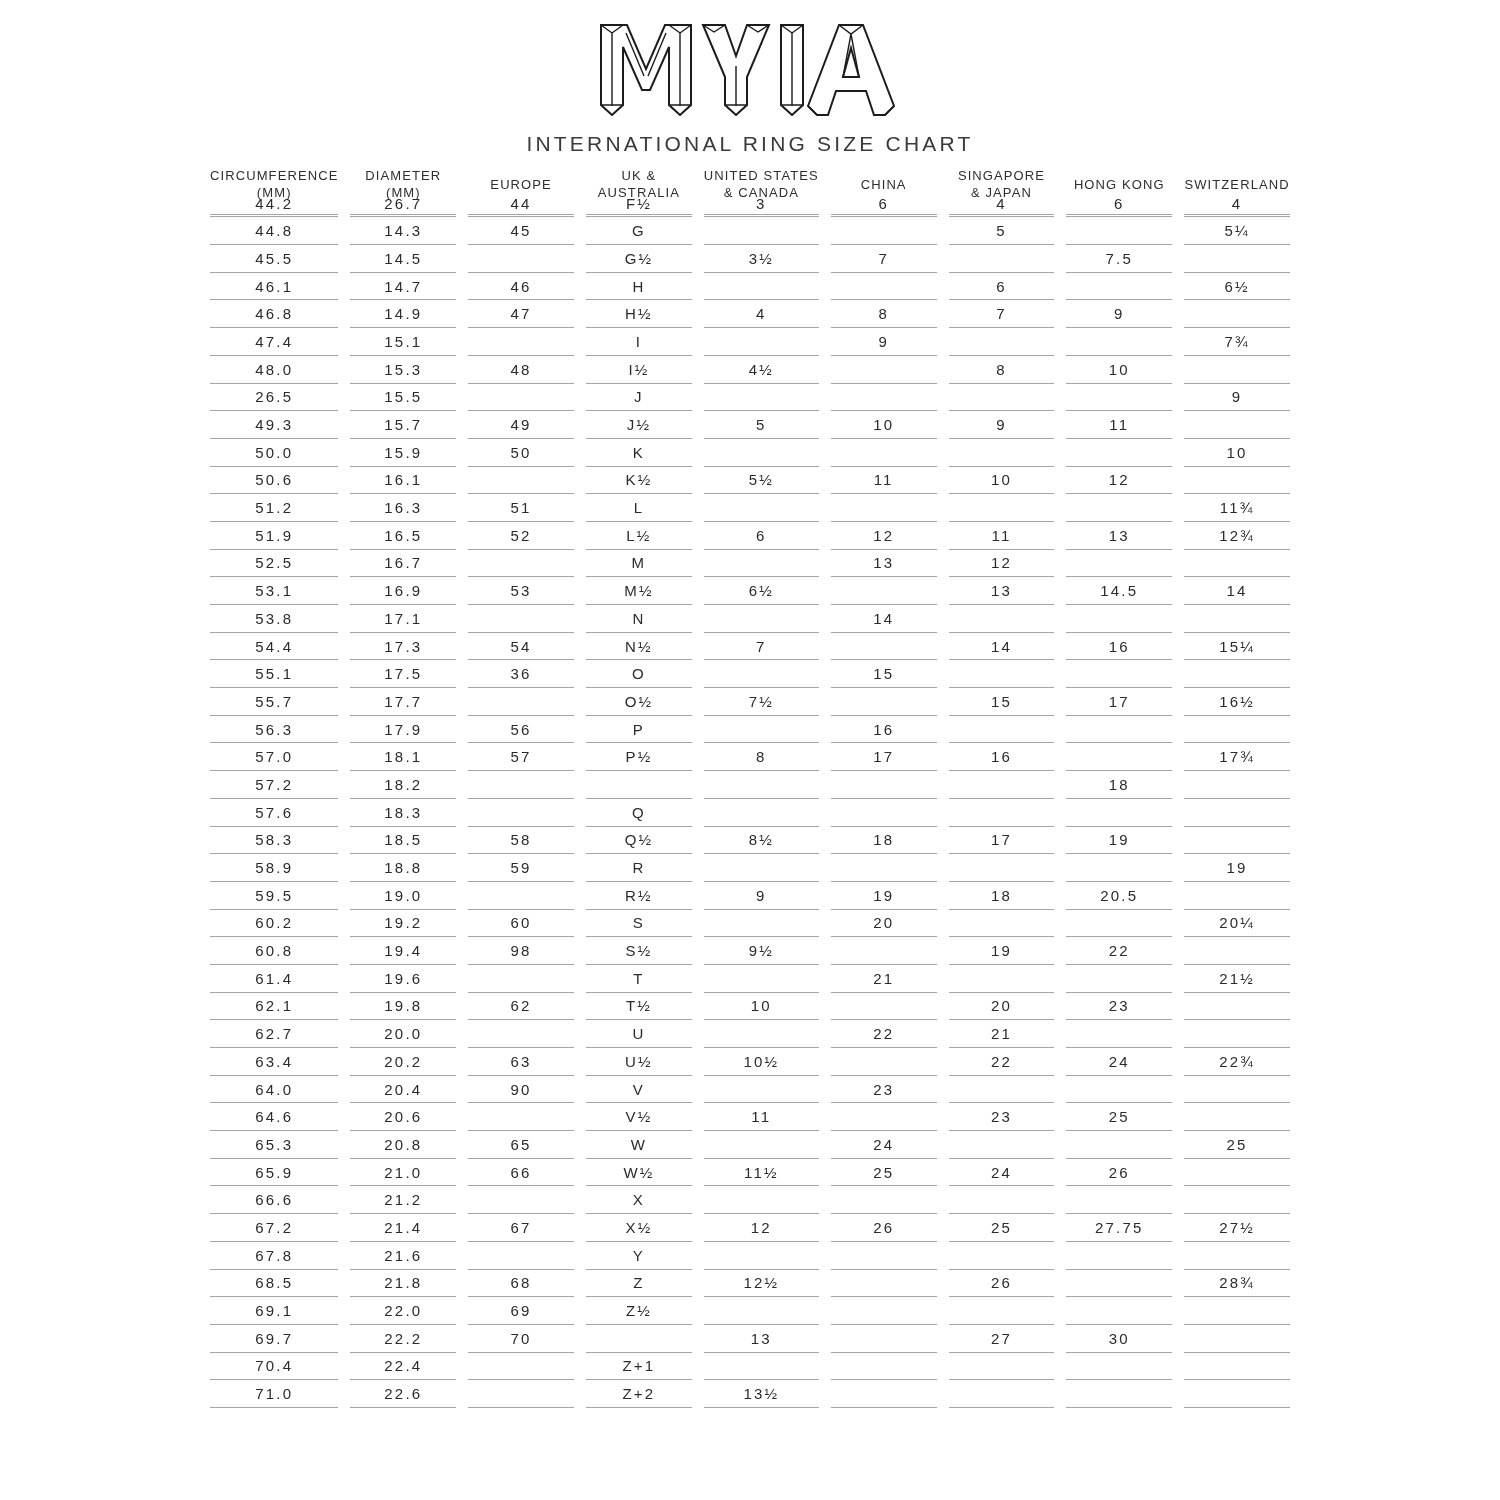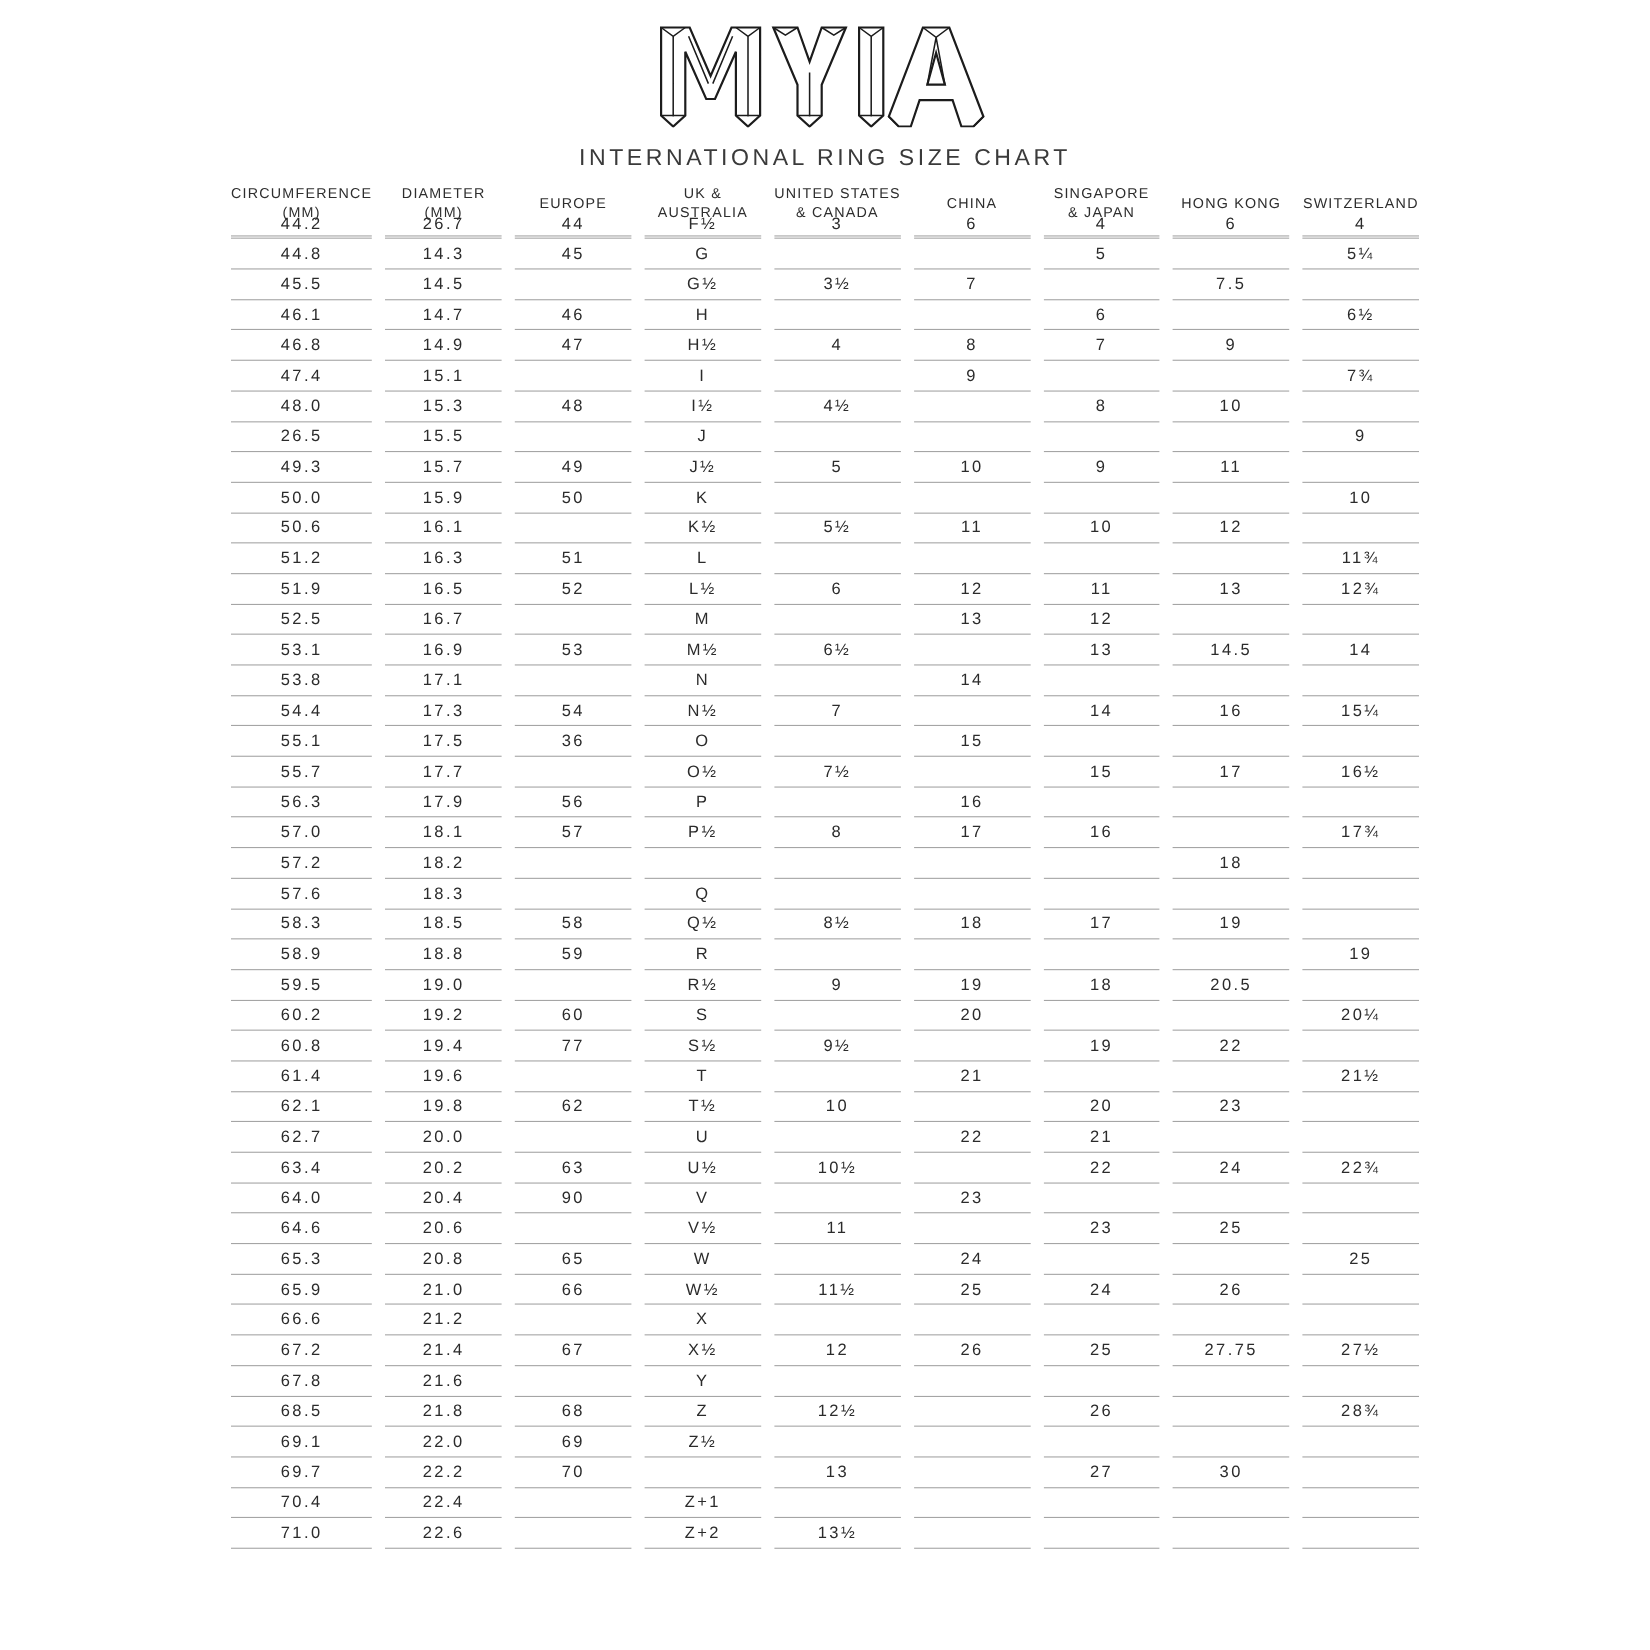--- a/index.html
+++ b/index.html
@@ -359,21 +359,21 @@
       <div class="cell">19.2</div>
       <div class="cell">60</div>
       <div class="cell">S</div>
       <div class="cell"></div>
       <div class="cell">20</div>
       <div class="cell"></div>
       <div class="cell"></div>
       <div class="cell">20¼</div>
       <div class="cell">60.8</div>
       <div class="cell">19.4</div>
-      <div class="cell">77</div>
+      <div class="cell">98</div>
       <div class="cell">S½</div>
       <div class="cell">9½</div>
       <div class="cell"></div>
       <div class="cell">19</div>
       <div class="cell">22</div>
       <div class="cell"></div>
       <div class="cell">61.4</div>
       <div class="cell">19.6</div>
       <div class="cell"></div>
       <div class="cell">T</div>

